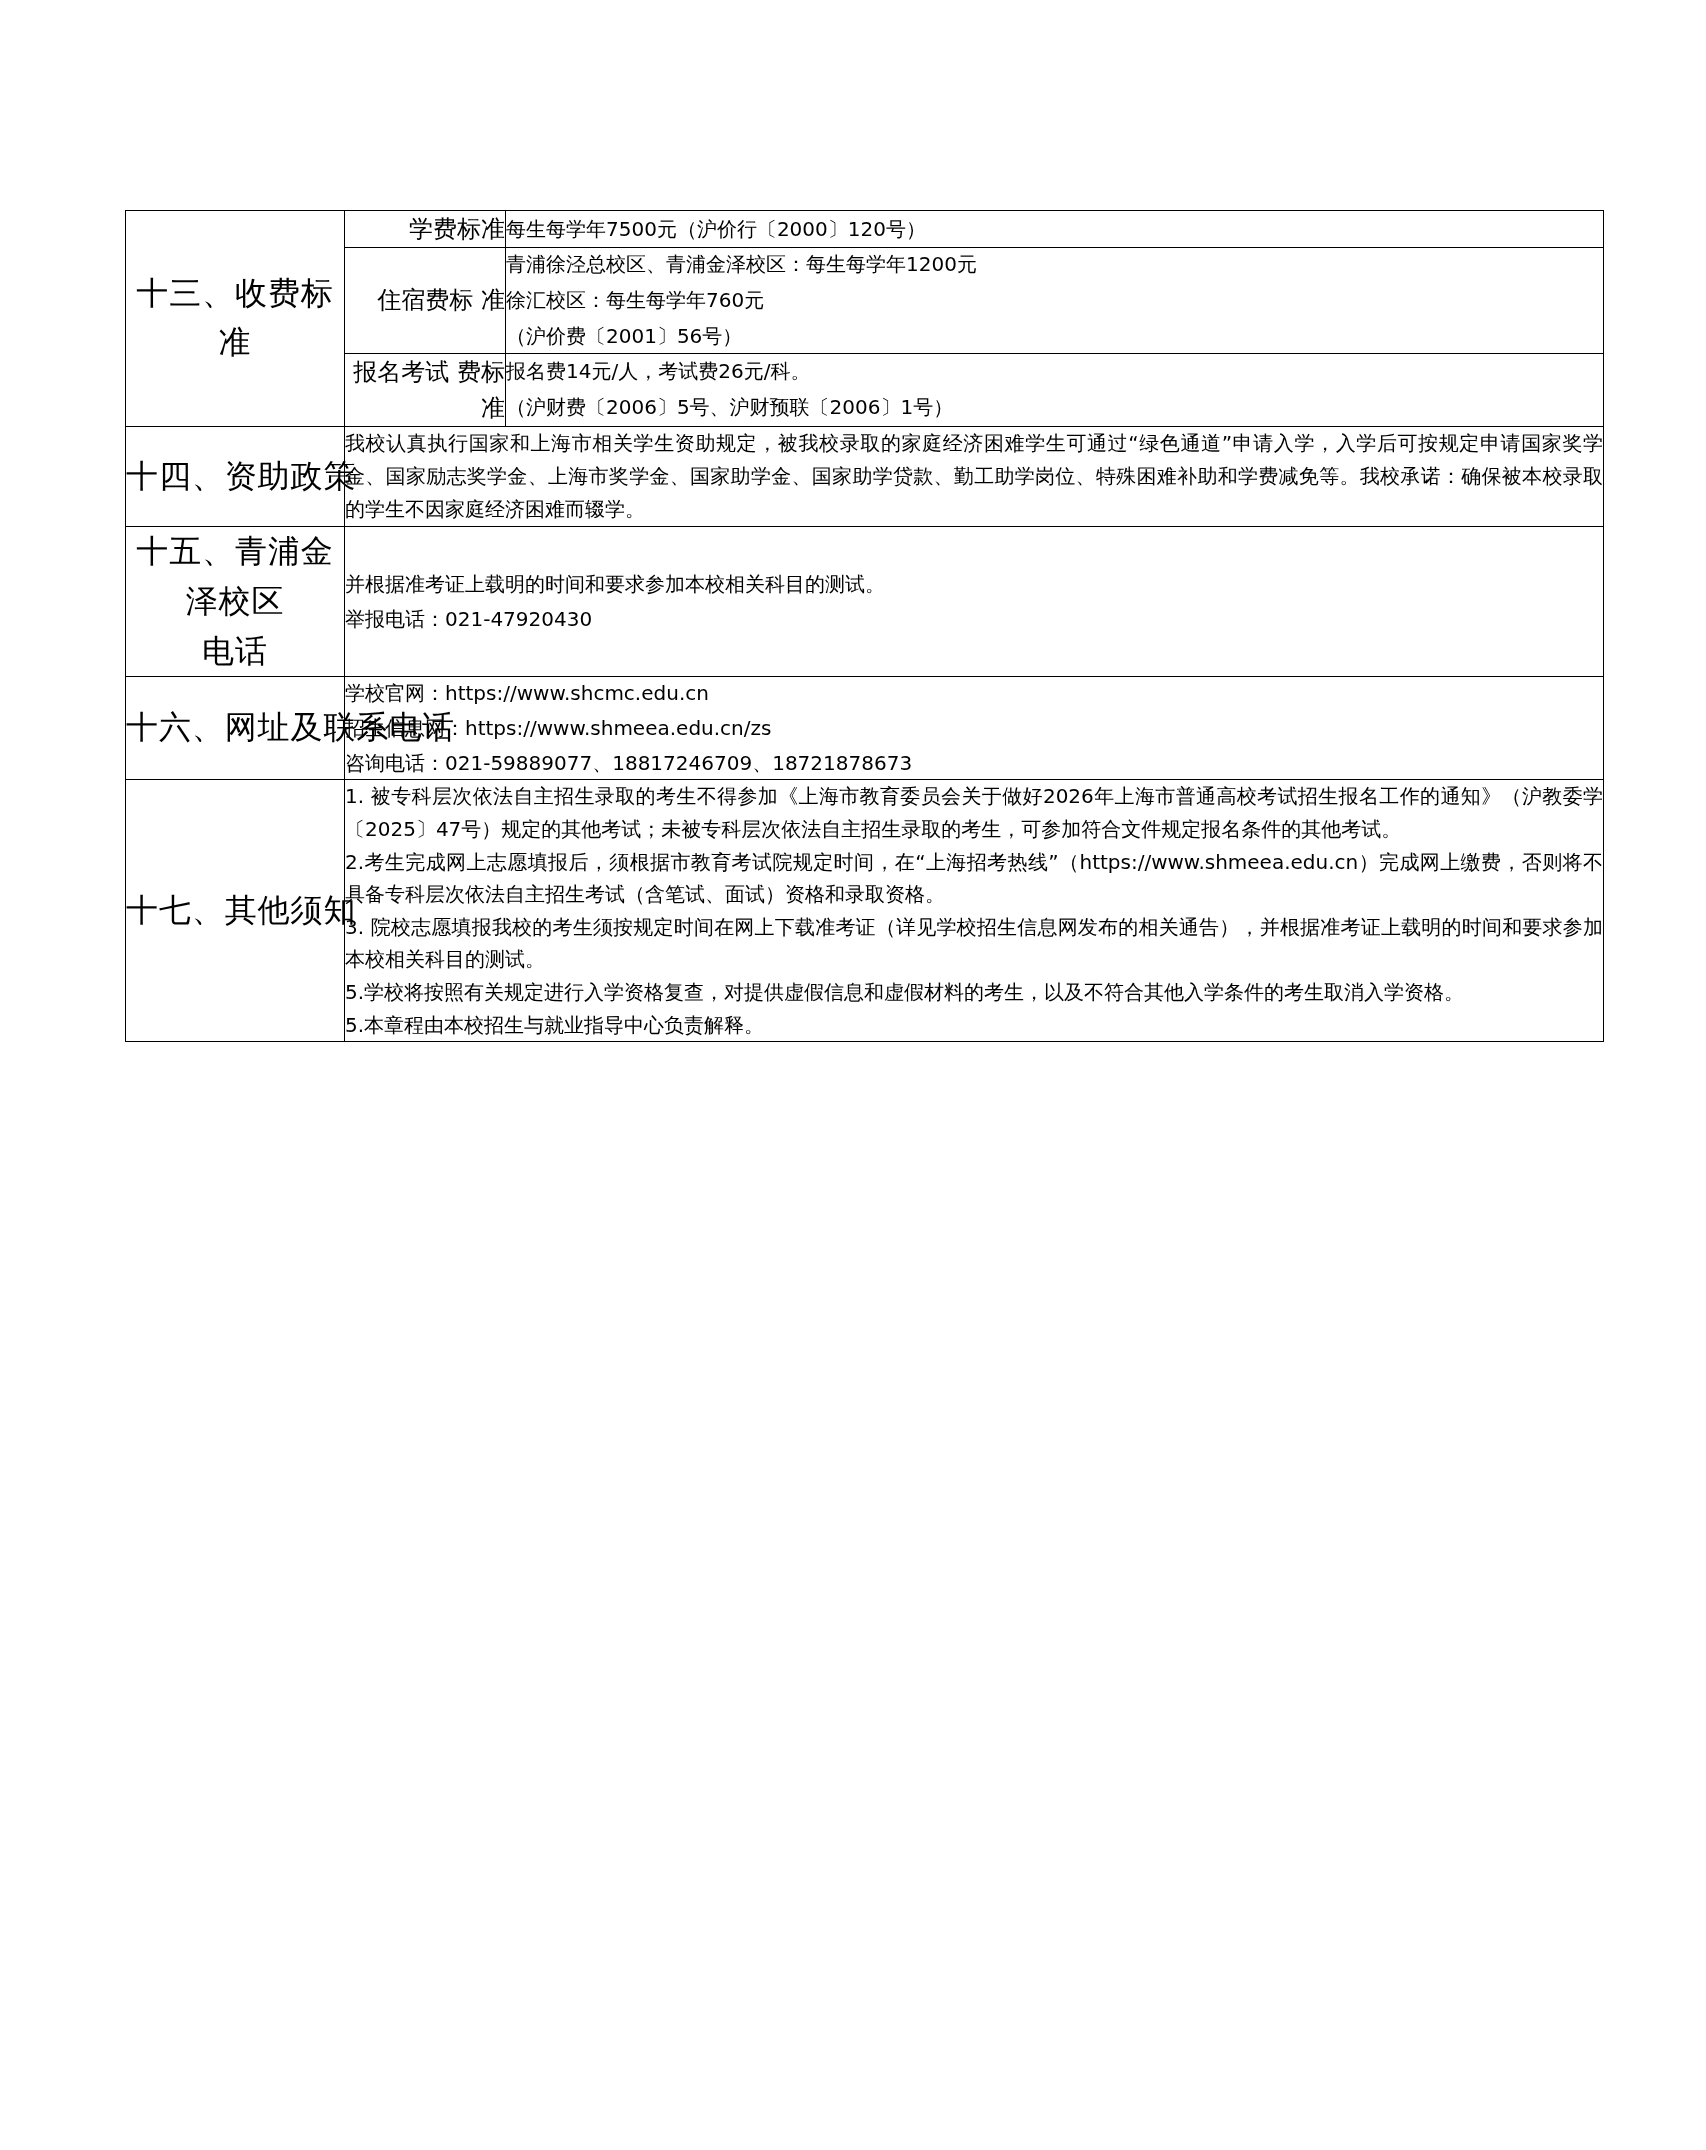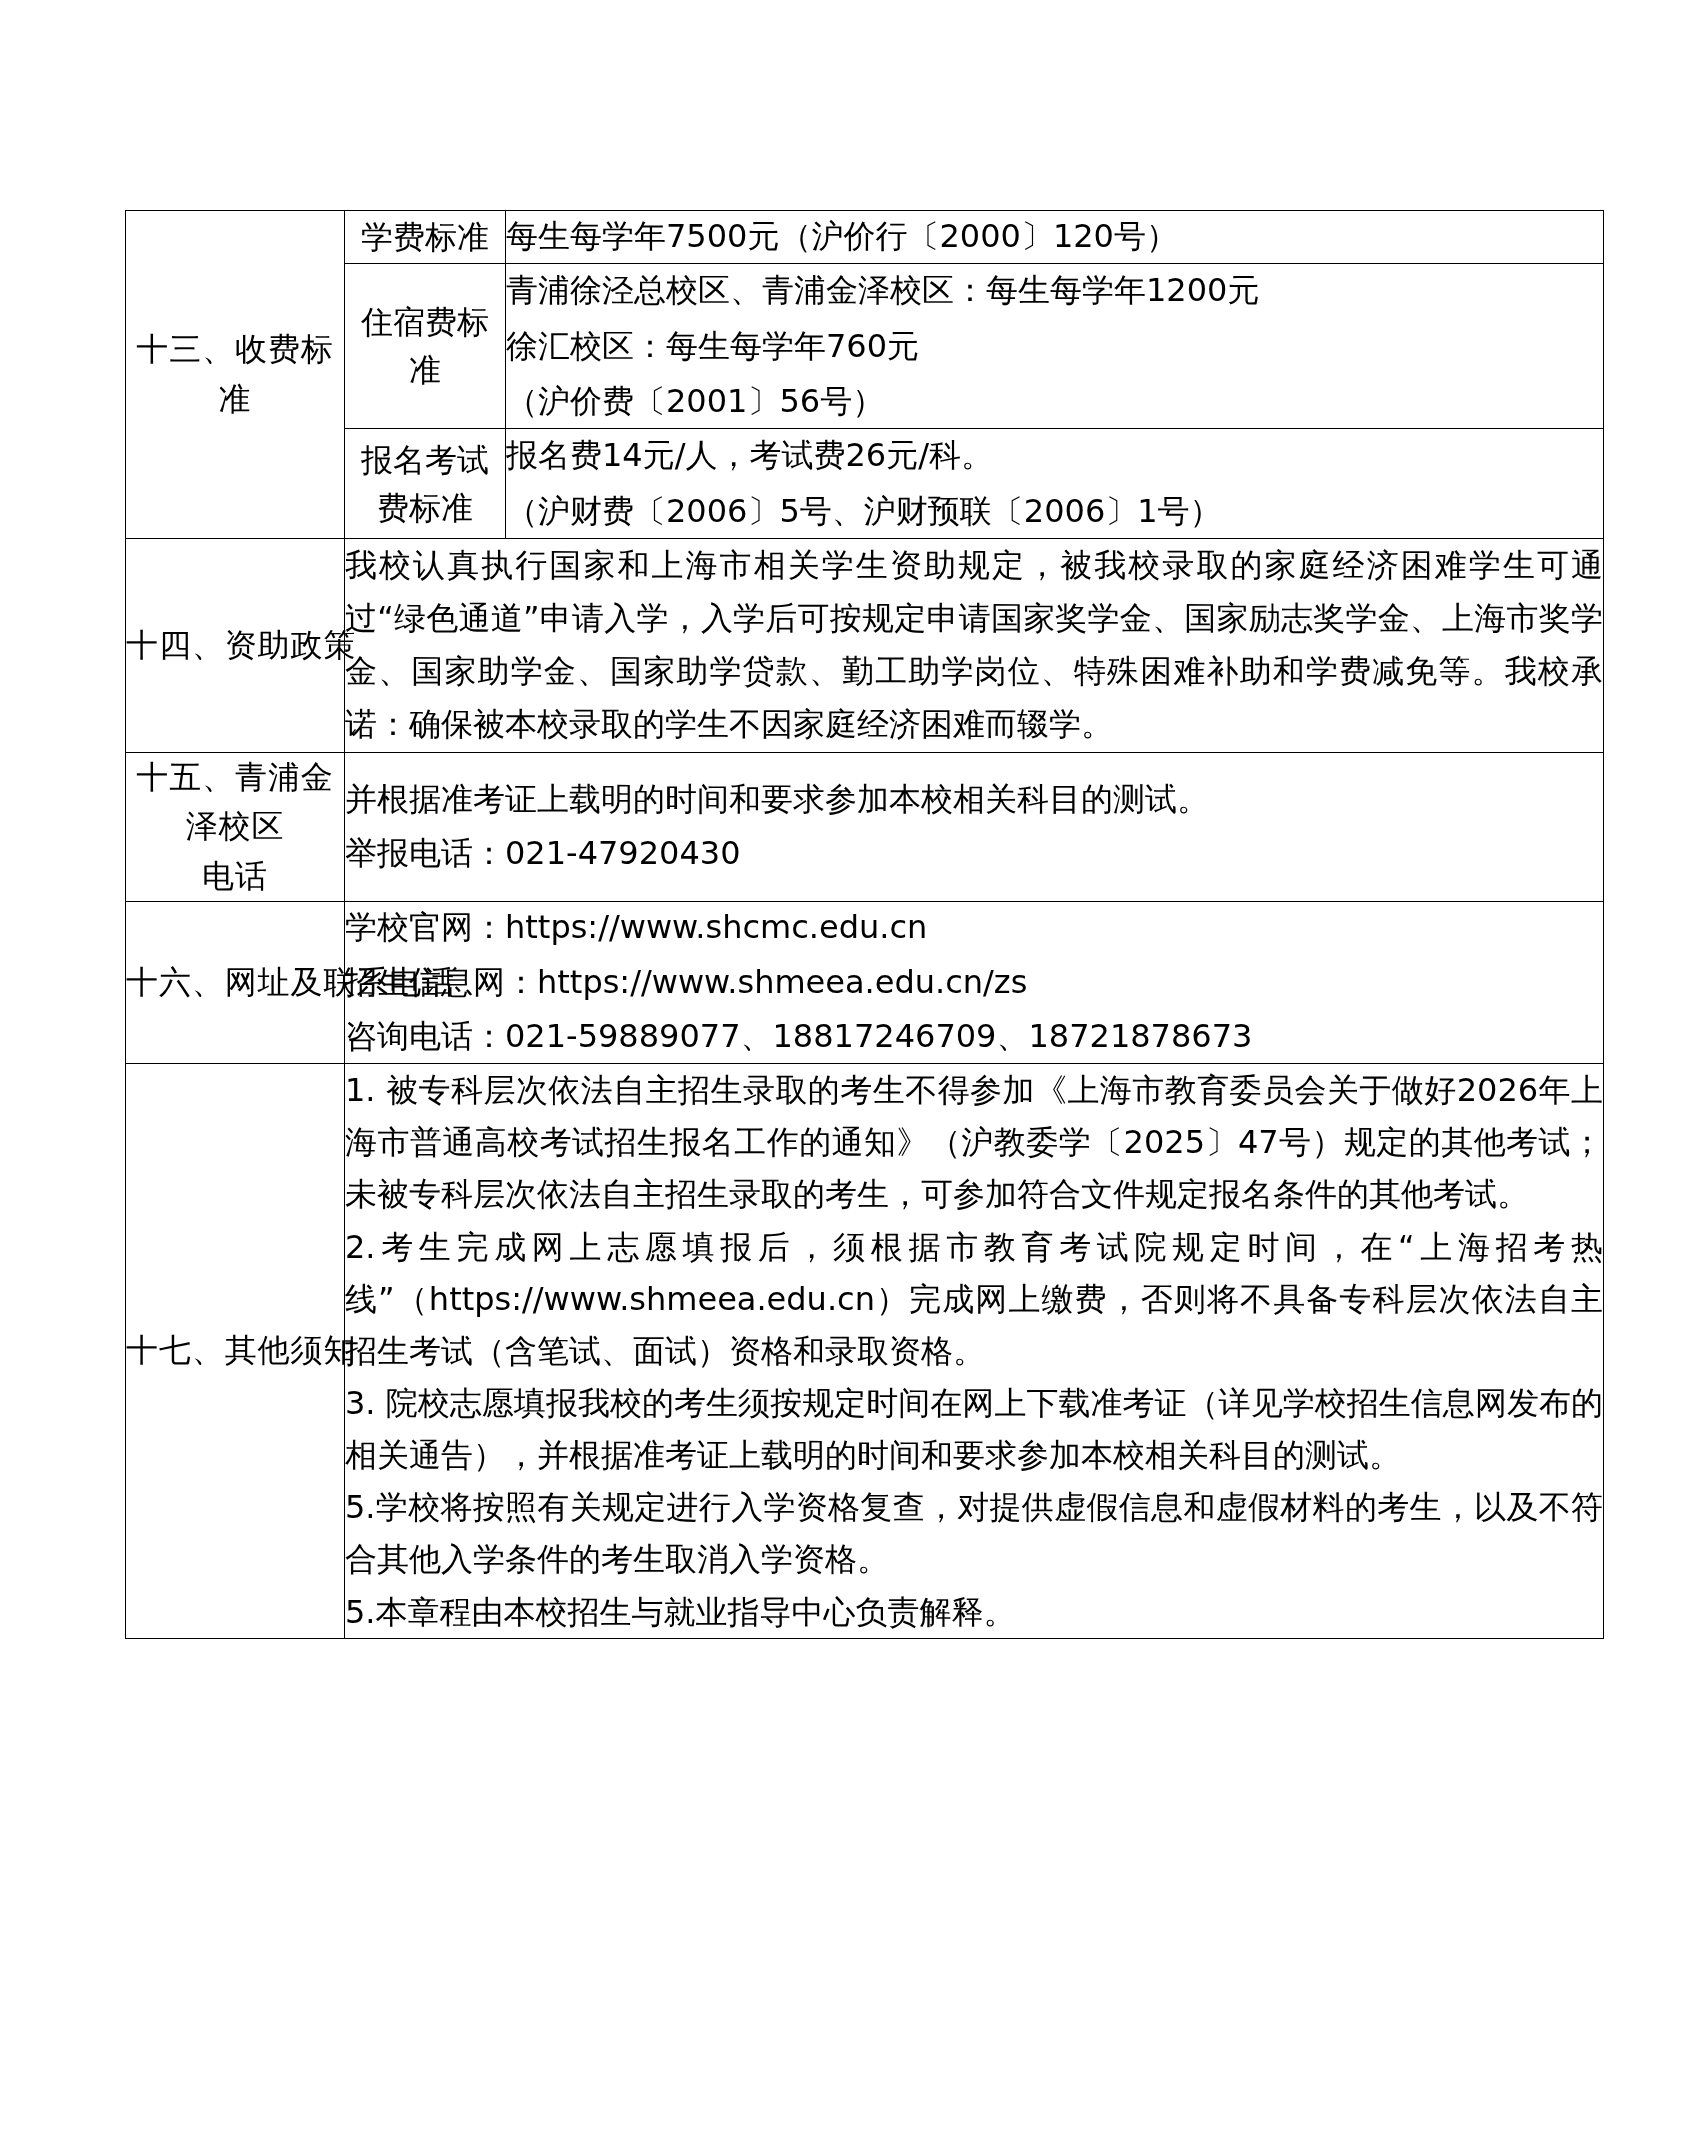--- a/index.html
+++ b/index.html
@@ -50,29 +50,29 @@
     text-align: center;
     font-size: 32px;
     line-height: 1.55;
     letter-spacing: 0.9px;
     padding: 11.2px 6px;
   }
   .label-cell .ln { display: block; white-space: nowrap; }
   .label-cell .ln.wrap { white-space: normal; }
 
   .sub-cell {
-    text-align: center;
-    font-size: 32px;
+    text-align: right;
+    font-size: 24px;
     line-height: 1.5;
     padding: 11.2px 7.7px 11.2px 9.5px;
   }
 
   .body-cell {
     text-align: left;
-    font-size: 32px;
+    font-size: 20px;
     line-height: 1.62;
     padding: 11.2px 11.2px 11.2px 13px;
   }
   .body-cell p {
     margin: 0 0 2.6px 0;
     text-align: justify;
     text-justify: inter-ideograph;
   }
   .body-cell p:last-child { margin-bottom: 0; }
 

